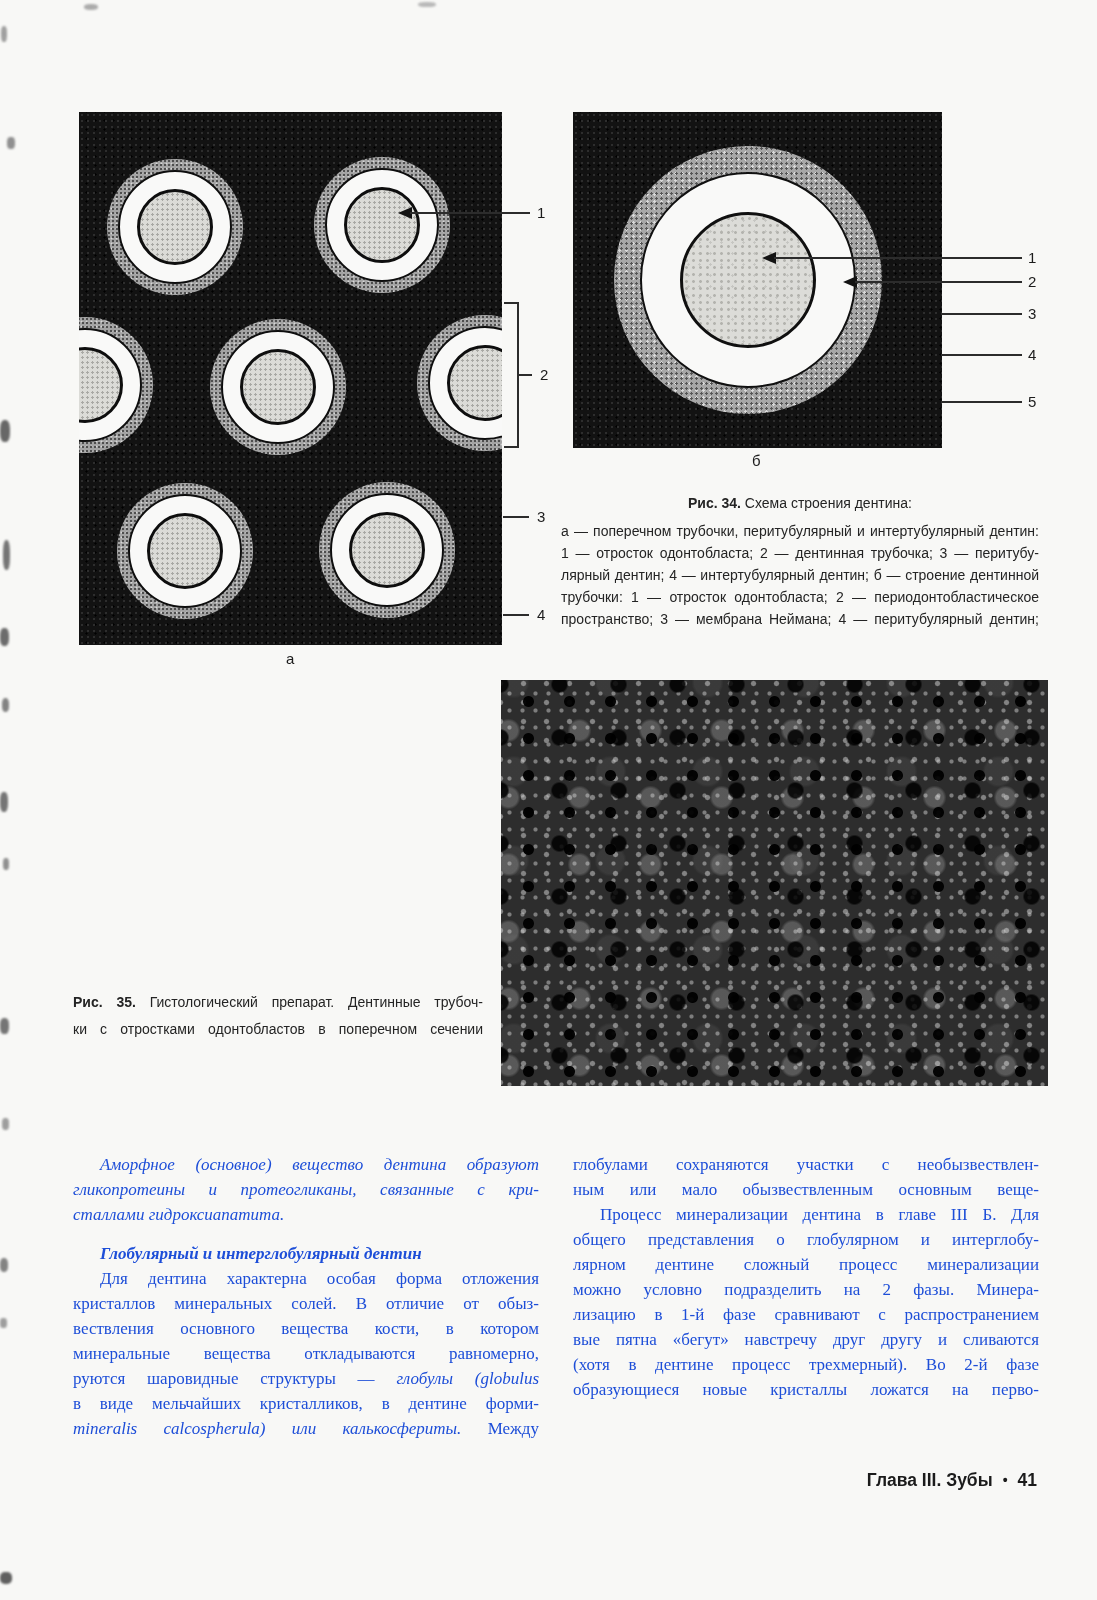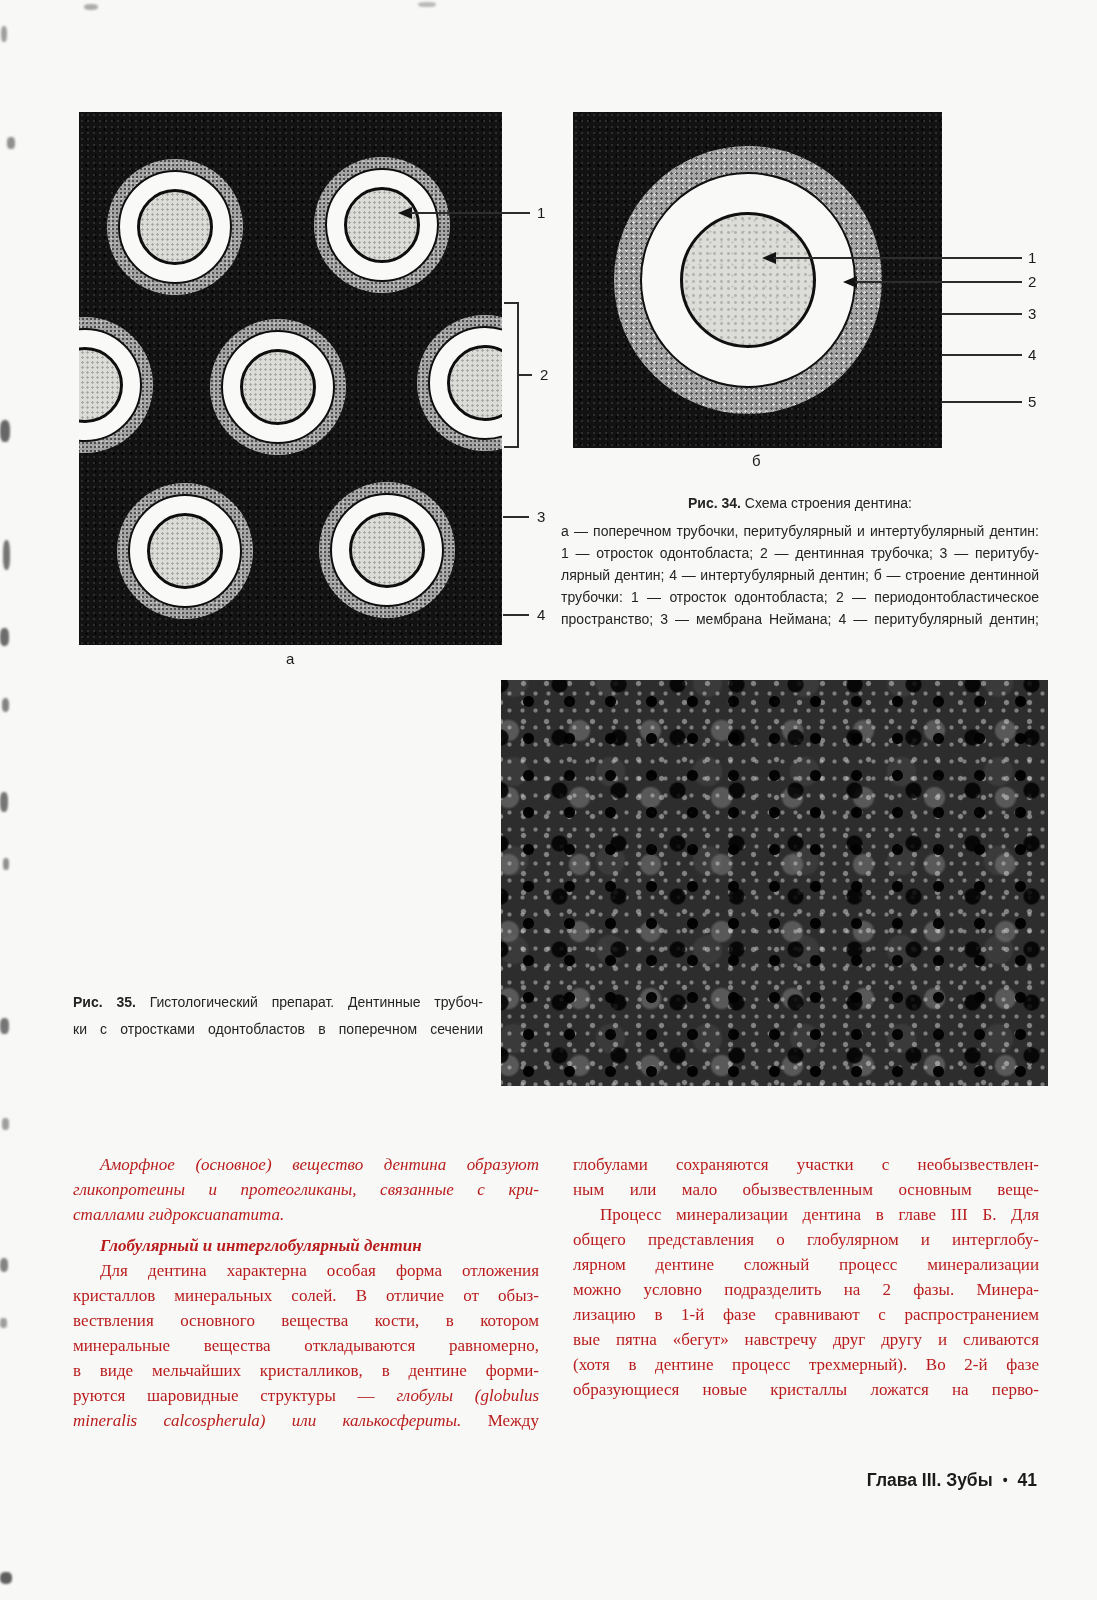--- a/index.html
+++ b/index.html
@@ -52,26 +52,26 @@
 
   
   .cap{position:absolute;font-family:"Liberation Sans",sans-serif;font-size:14px;color:#242424;}
   .cap .line{line-height:22px;}
   .cap34-title{left:561px;top:492px;width:478px;}
   .cap34-body{left:561px;top:520px;width:478px;}
   .cap35{left:73px;top:989px;width:410px;}
   .cap35 .line{line-height:27px;}
 
   
-  .col{position:absolute;top:1152px;width:466px;font-family:"Liberation Serif",serif;font-size:17px;color:#b91c1c;}
+  .col{position:absolute;top:1152px;width:466px;font-family:"Liberation Serif",serif;font-size:17px;color:#1d4ed8;}
   .col .line{line-height:25px;}
   .col-left{left:73px;}
   .col-right{left:573px;}
   .para.italic{font-style:italic;}
-  .para.heading{font-weight:bold;font-style:italic;margin-top:6px;}
+  .para.heading{font-weight:bold;font-style:italic;margin-top:14px;}
   .line.j{text-align:justify;text-align-last:justify;}
   .line.center{text-align:center;text-align-last:center;}
   .line.indent{padding-left:27px;}
   .line span.i{font-style:italic;}
   .line span.b{font-weight:bold;}
 
   
   .footer{position:absolute;left:600px;top:1470px;width:437px;text-align:right;
     font-family:"Liberation Sans",sans-serif;font-weight:bold;font-size:17.5px;color:#1b1b1b;}
   .footer .bullet{margin:0 10px;font-size:14px;vertical-align:1px;}
@@ -196,22 +196,22 @@
         <div class="line">сталлами гидроксиапатита.</div>
       </div>
       <div class="para heading">
         <div class="line indent">Глобулярный и интерглобулярный дентин</div>
       </div>
       <div class="para normal">
         <div class="line j indent">Для дентина характерна особая форма отложения</div>
         <div class="line j">кристаллов минеральных солей. В отличие от обыз-</div>
         <div class="line j">вествления основного вещества кости, в котором</div>
         <div class="line j">минеральные вещества откладываются равномерно,</div>
+        <div class="line j"><span>руются шаровидные структуры — </span><span class="i">глобулы (globulus</span></div>
         <div class="line j">в виде мельчайших кристалликов, в дентине форми-</div>
-        <div class="line j"><span>руются шаровидные структуры — </span><span class="i">глобулы (globulus</span></div>
         <div class="line j"><span class="i">mineralis calcospherula) или калькосфериты.</span><span> Между</span></div>
       </div>
     </div>
   <div class="col col-right">
       <div class="para normal">
         <div class="line j">глобулами сохраняются участки с необызвествлен-</div>
         <div class="line j">ным или мало обызвествленным основным веще-</div>
       </div>
       <div class="para normal">
         <div class="line j indent">Процесс минерализации дентина в главе III Б. Для</div>

